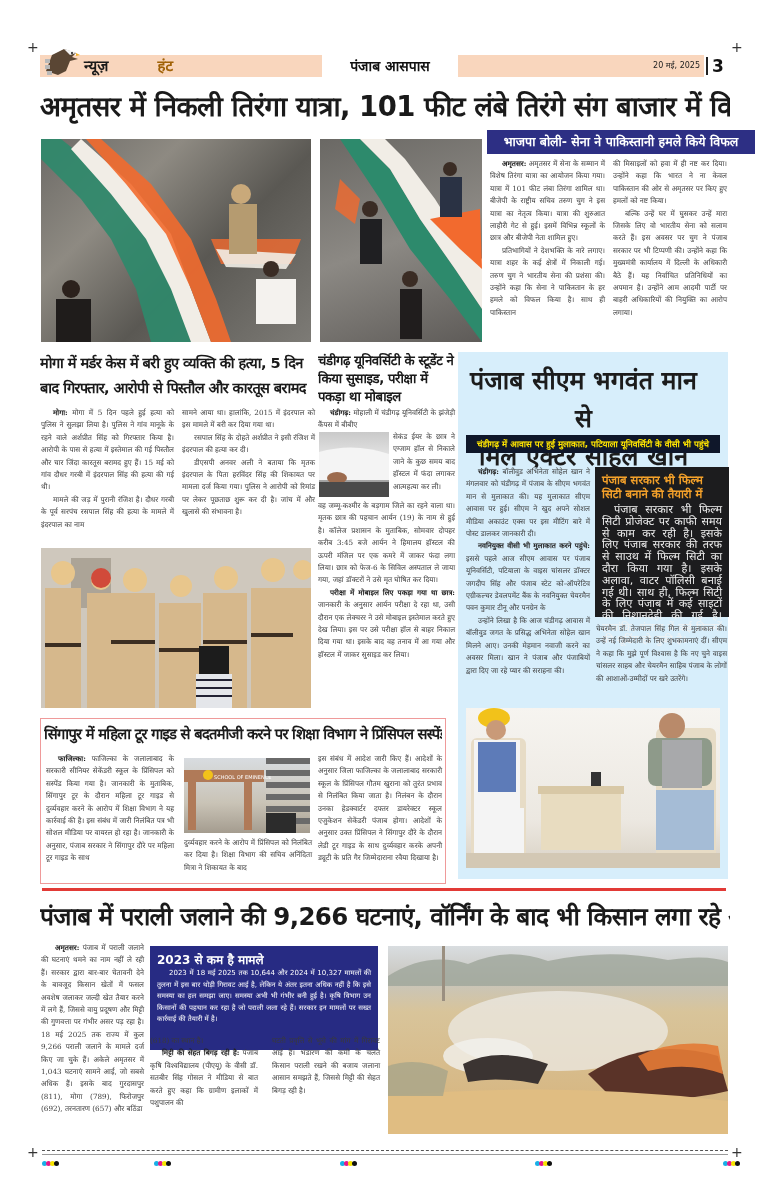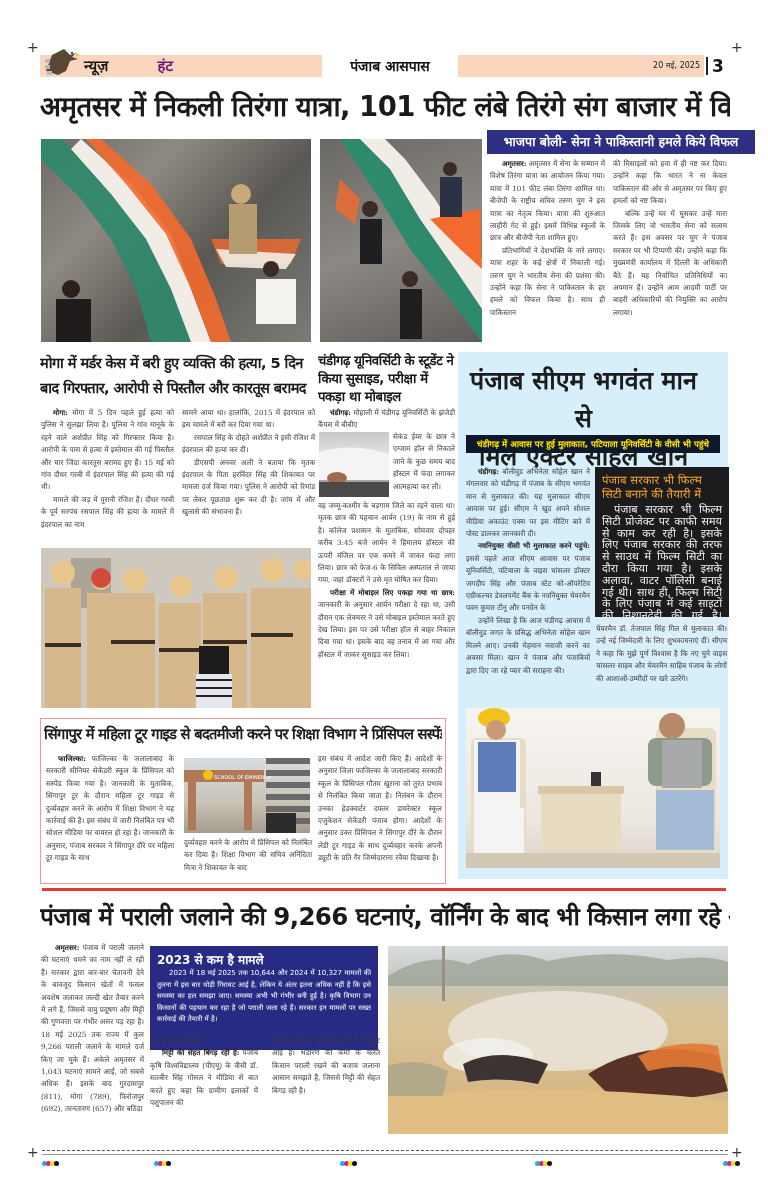--- a/index.html
+++ b/index.html
@@ -7,40 +7,40 @@
   body { position: relative; font-family: "DejaVu Serif", serif; color: #222; }
   .abs { position: absolute; }
   .crop { position: absolute; font-family: "DejaVu Sans", sans-serif; font-size: 14px; color: #333; line-height: 14px; }
 
   
   .masthead { left: 40px; top: 55px; width: 688px; height: 22px; }
   .mh-left { position: absolute; left: 0; top: 0; width: 282px; height: 22px; background: #f9d6bd; }
   .mh-right { position: absolute; left: 418px; top: 0; width: 246px; height: 22px; background: #f9d6bd; }
   .mh-logo-bird { position: absolute; left: 2px; top: -10px; width: 40px; height: 34px; }
   .mh-logo-text { position: absolute; left: 44px; top: 0; font-family: "DejaVu Sans", sans-serif; font-weight: bold; font-size: 15px; line-height: 22px; color: #1a1a1a; }
-  .mh-logo-text .red { color: #701a75; padding-left: 44px; }
+  .mh-logo-text .red { color: #a16207; padding-left: 44px; }
   .mh-section { position: absolute; left: 282px; width: 136px; top: 0; text-align: center; font-family: "DejaVu Sans", sans-serif; font-weight: bold; font-size: 14px; line-height: 22px; color: #111; }
   .mh-date { position: absolute; right: 30px; top: 0; font-family: "DejaVu Sans", sans-serif; font-size: 8px; line-height: 22px; color: #222; }
   .mh-sep { position: absolute; left: 666px; top: 2px; width: 2px; height: 18px; background: #222; }
   .mh-page { position: absolute; left: 672px; top: 0; font-family: "DejaVu Sans", sans-serif; font-weight: bold; font-size: 17px; line-height: 22px; color: #111; }
 
   .headline { font-family: "DejaVu Sans", sans-serif; font-weight: bold; color: #1a1a1a; letter-spacing: -0.5px; white-space: nowrap; overflow: hidden; }
   .body-text { font-family: "DejaVu Serif", serif; font-size: 7.2px; line-height: 12.4px; color: #3a3a3a; text-align: justify; }
   .body-text b { color: #222; }
   .photo { position: absolute; overflow: hidden; }
 
   
   .bjp-head { left: 487px; top: 130px; width: 268px; height: 24px; background: #2d2f84; color: #fff; font-family: "DejaVu Sans", sans-serif; font-weight: bold; font-size: 12.5px; line-height: 24px; text-align: center; white-space: nowrap; overflow: hidden; }
 
   
   .cm-box { left: 458px; top: 352px; width: 270px; height: 527px; background: #d7eefb; }
   .cm-title { left: 458px; top: 362px; width: 251px; text-align: center; font-family: "DejaVu Sans", sans-serif; font-weight: bold; font-size: 25px; line-height: 38px; color: #1c1c1c; }
   .cm-sub { left: 466px; top: 435px; width: 254px; height: 18px; background: #0f172a; color: #ffe500; font-family: "DejaVu Sans", sans-serif; font-weight: bold; font-size: 8.6px; line-height: 18px; text-align: center; white-space: nowrap; overflow: hidden; }
   .film-box { left: 595px; top: 467px; width: 134px; height: 150px; background: #1c1c1e; padding: 6px 7px; }
-  .film-title { font-family: "DejaVu Sans", sans-serif; font-weight: normal; font-size: 11.5px; line-height: 14px; color: #f4a12a; }
+  .film-title { font-family: "DejaVu Sans", sans-serif; font-weight: bold; font-size: 11.5px; line-height: 14px; color: #f4a12a; }
   .film-text { font-family: "DejaVu Sans", sans-serif; font-size: 11px; line-height: 11.8px; color: #f2f2f2; margin-top: 3px; text-align: justify; }
 
   
   .sg-box { left: 40px; top: 718px; width: 406px; height: 166px; border: 1px solid #ef9a9a; }
 
   .red-rule { left: 42px; top: 888px; width: 684px; height: 3px; background: #e23a36; }
 
   
   .stub-box { left: 150px; top: 946px; width: 228px; height: 104px; background: #272b83; padding: 6px 7px; color: #fff; }
   .stub-title { font-family: "DejaVu Sans", sans-serif; font-weight: bold; font-size: 12px; line-height: 16px; }

